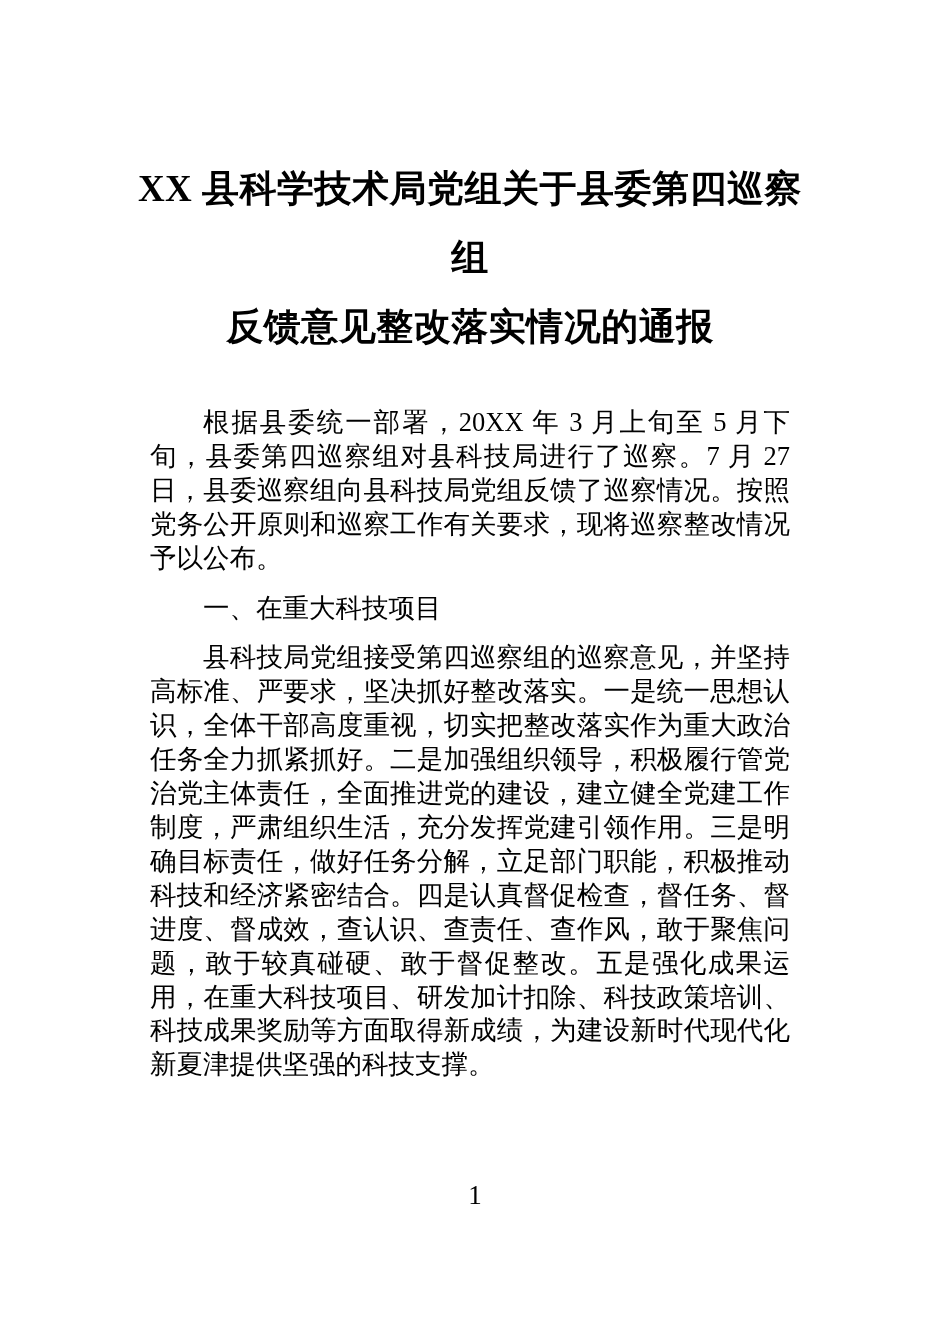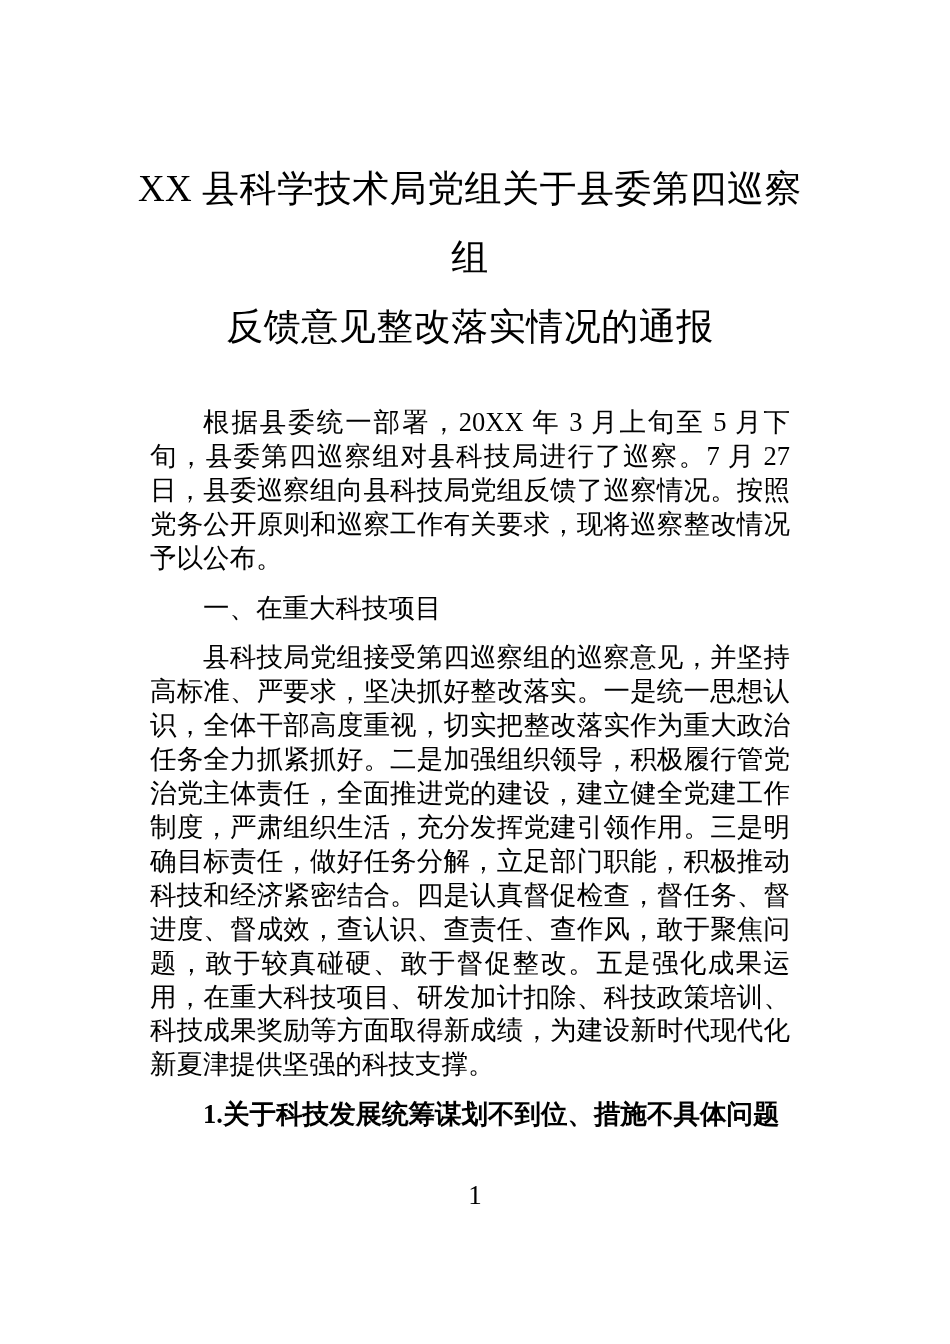--- a/index.html
+++ b/index.html
@@ -19,21 +19,21 @@
     background: #ffffff;
     color: #000000;
     box-sizing: border-box;
     padding: 154px 144px 0 134px;
     overflow: hidden;
   }
   .doc-title {
     font-family: "Liberation Serif", serif;
     font-size: 37px;
     line-height: 69px;
-    font-weight: normal;
+    font-weight: bold;
     text-align: center;
     letter-spacing: 0.5px;
   }
   .doc-body {
     margin-top: 45px;
     font-family: "Liberation Serif", serif;
     font-size: 26.5px;
     line-height: 33.9px;
     text-align: justify;
     text-justify: inter-ideograph;
@@ -68,18 +68,17 @@
 
   <div class="doc-title">
     <div class="title-line">XX 县科学技术局党组关于县委第四巡察组</div>
     <div class="title-line">反馈意见整改落实情况的通报</div>
   </div>
 
   <div class="doc-body" id="doc-body">
       <p class="para">根据县委统一部署，20XX 年 3 月上旬至 5 月下旬，县委第四巡察组对县科技局进行了巡察。7 月 27 日，县委巡察组向县科技局党组反馈了巡察情况。按照党务公开原则和巡察工作有关要求，现将巡察整改情况予以公布。</p>
       <p class="heading">一、在重大科技项目</p>
       <p class="para">县科技局党组接受第四巡察组的巡察意见，并坚持高标准、严要求，坚决抓好整改落实。一是统一思想认识，全体干部高度重视，切实把整改落实作为重大政治任务全力抓紧抓好。二是加强组织领导，积极履行管党治党主体责任，全面推进党的建设，建立健全党建工作制度，严肃组织生活，充分发挥党建引领作用。三是明确目标责任，做好任务分解，立足部门职能，积极推动科技和经济紧密结合。四是认真督促检查，督任务、督进度、督成效，查认识、查责任、查作风，敢于聚焦问题，敢于较真碰硬、敢于督促整改。五是强化成果运用，在重大科技项目、研发加计扣除、科技政策培训、科技成果奖励等方面取得新成绩，为建设新时代现代化新夏津提供坚强的科技支撑。</p>
-      <p class="heading-bold">1.关于科技发展统筹谋划不到位、措施不具体问题</p>
     </div>
 
   <div class="page-number">1</div>
 
 </div>
 
 </body></html>

